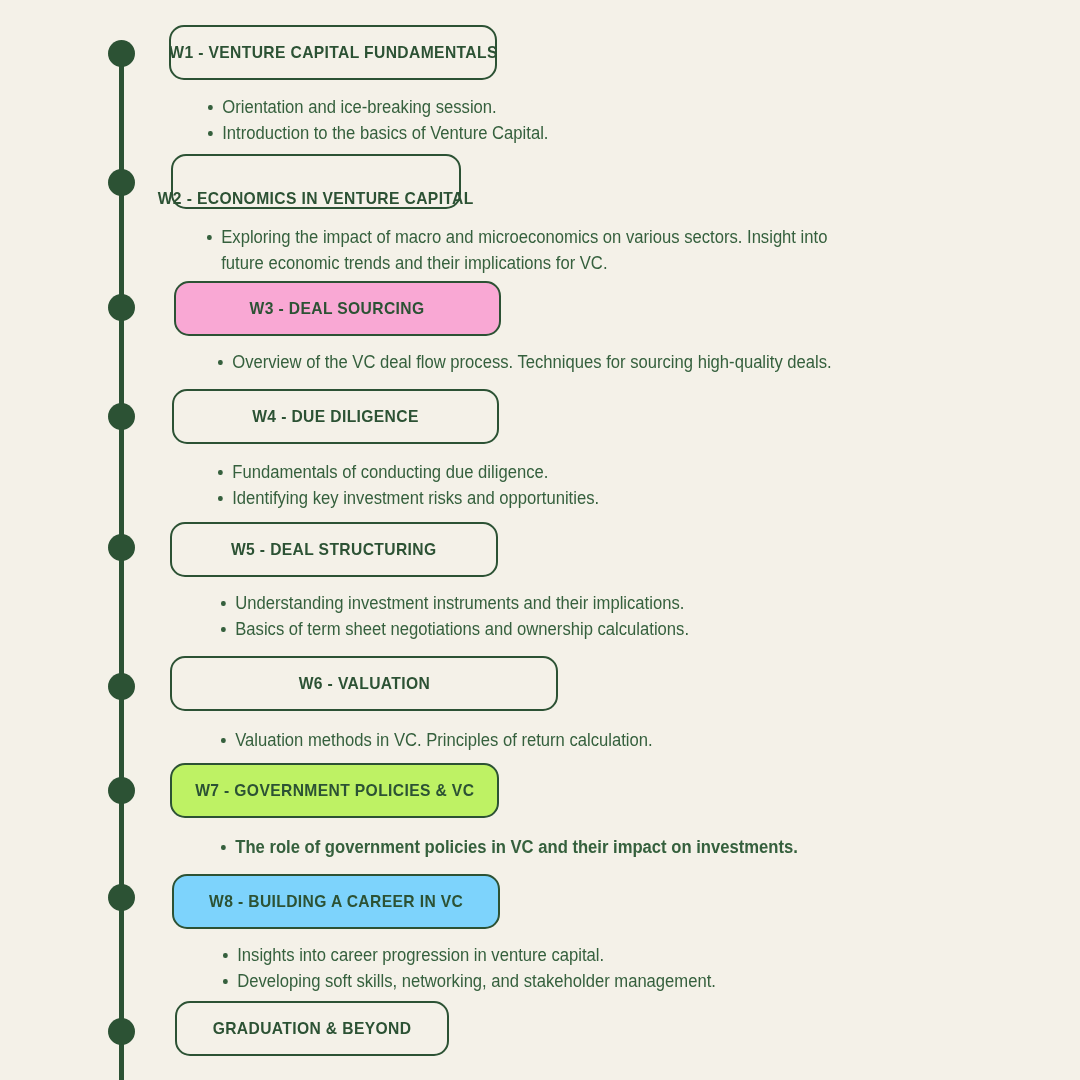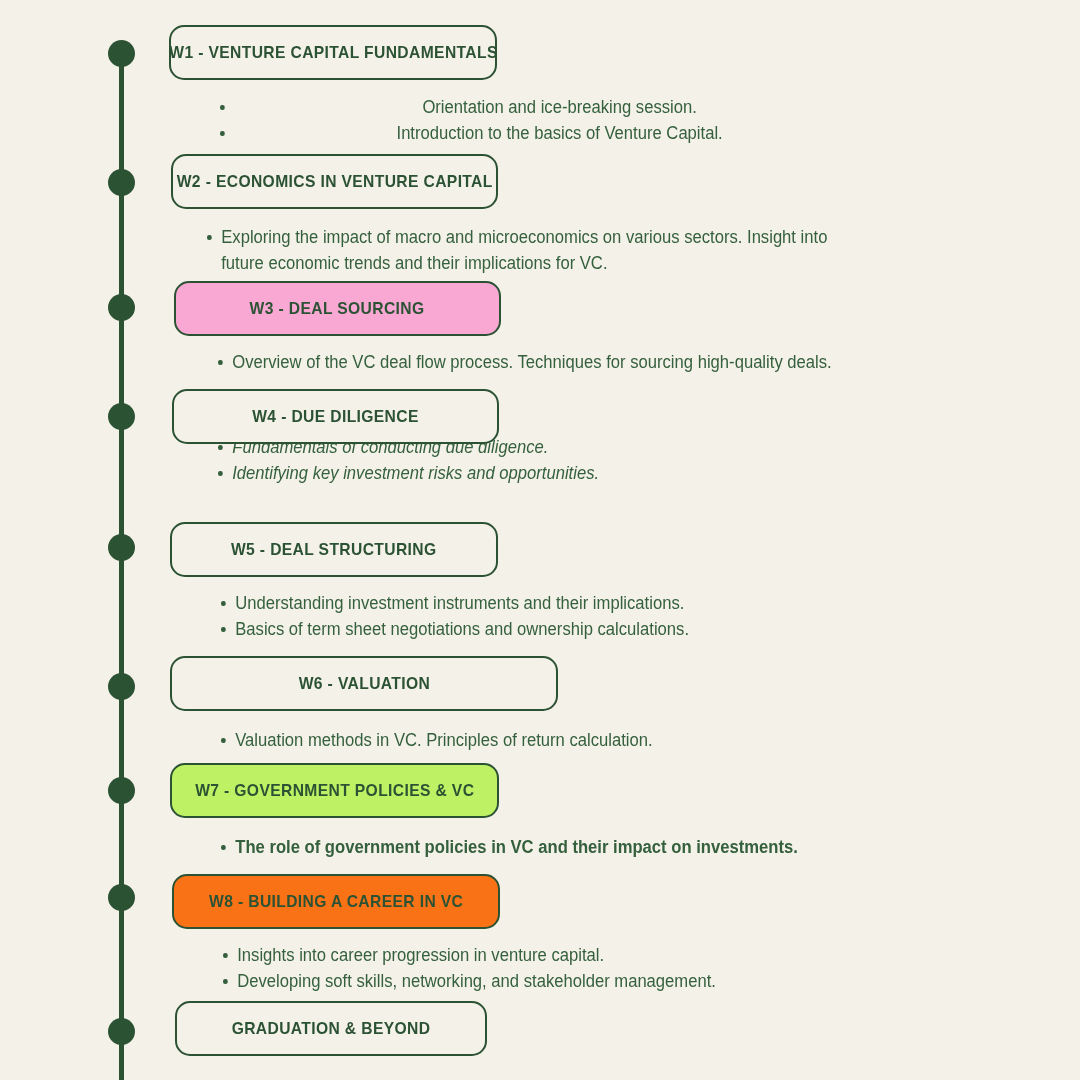--- a/index.html
+++ b/index.html
@@ -117,49 +117,49 @@
 <div id="timeline-root" style="background: rgb(244, 241, 232);">
 
   <div class="spine" style="background: rgb(44, 82, 52);"></div>
 
   <div class="items" id="items-container">
       <div class="timeline-item">
         <div class="node-dot" style="top: 40px; background: rgb(44, 82, 52);"></div>
         <div class="pill" style="left: 169px; top: 25px; width: 328px; height: 55px; background: rgb(244, 241, 232); border-color: rgb(44, 82, 52);">
           <span class="pill-label" style="color: rgb(44, 82, 52);">W1 - VENTURE CAPITAL FUNDAMENTALS</span>
         </div>
-        <ul class="bullets" style="left: 220px; top: 94px; width: 700px; text-align: center;">
+        <ul class="bullets" style="left: 208px; top: 94px; width: 700px;">
           <li class="bullet-item" style="color: rgb(53, 96, 61);">Orientation and ice-breaking session.</li>
           <li class="bullet-item" style="color: rgb(53, 96, 61);">Introduction to the basics of Venture Capital.</li>
         </ul>
       </div>
       <div class="timeline-item">
         <div class="node-dot" style="top: 169px; background: rgb(44, 82, 52);"></div>
-        <div class="pill" style="left: 171px; top: 154px; width: 327px; height: 55px; background: rgb(244, 241, 232); border-color: rgb(44, 82, 52);">
+        <div class="pill" style="left: 171px; top: 154px; width: 290px; height: 55px; background: rgb(244, 241, 232); border-color: rgb(44, 82, 52); align-items: flex-end;">
           <span class="pill-label" style="color: rgb(44, 82, 52);">W2 - ECONOMICS IN VENTURE CAPITAL</span>
         </div>
         <ul class="bullets" style="left: 207px; top: 224px; width: 660px;">
           <li class="bullet-item" style="color: rgb(53, 96, 61);">Exploring the impact of macro and microeconomics on various sectors. Insight into future economic trends and their implications for VC.</li>
         </ul>
       </div>
       <div class="timeline-item">
         <div class="node-dot" style="top: 294px; background: rgb(44, 82, 52);"></div>
         <div class="pill" style="left: 174px; top: 281px; width: 327px; height: 55px; background: #f9a8d4; border-color: rgb(44, 82, 52);">
           <span class="pill-label" style="color: rgb(44, 82, 52);">W3 - DEAL SOURCING</span>
         </div>
         <ul class="bullets" style="left: 218px; top: 349px; width: 700px;">
           <li class="bullet-item" style="color: rgb(53, 96, 61);">Overview of the VC deal flow process. Techniques for sourcing high-quality deals.</li>
         </ul>
       </div>
       <div class="timeline-item">
         <div class="node-dot" style="top: 403px; background: rgb(44, 82, 52);"></div>
         <div class="pill" style="left: 172px; top: 389px; width: 327px; height: 55px; background: rgb(244, 241, 232); border-color: rgb(44, 82, 52);">
           <span class="pill-label" style="color: rgb(44, 82, 52);">W4 - DUE DILIGENCE</span>
         </div>
-        <ul class="bullets" style="left: 218px; top: 434px; width: 700px; font-style: italic;">
+        <ul class="bullets" style="left: 218px; top: 459px; width: 700px;">
           <li class="bullet-item" style="color: rgb(53, 96, 61);">Fundamentals of conducting due diligence.</li>
           <li class="bullet-item" style="color: rgb(53, 96, 61);">Identifying key investment risks and opportunities.</li>
         </ul>
       </div>
       <div class="timeline-item">
         <div class="node-dot" style="top: 534px; background: rgb(44, 82, 52);"></div>
         <div class="pill" style="left: 170px; top: 522px; width: 328px; height: 55px; background: rgb(244, 241, 232); border-color: rgb(44, 82, 52);">
           <span class="pill-label" style="color: rgb(44, 82, 52);">W5 - DEAL STRUCTURING</span>
         </div>
         <ul class="bullets" style="left: 221px; top: 590px; width: 700px;">
@@ -180,29 +180,29 @@
         <div class="node-dot" style="top: 777px; background: rgb(44, 82, 52);"></div>
         <div class="pill" style="left: 170px; top: 763px; width: 329px; height: 55px; background: #bef264; border-color: rgb(44, 82, 52);">
           <span class="pill-label" style="color: rgb(44, 82, 52);">W7 - GOVERNMENT POLICIES &amp; VC</span>
         </div>
         <ul class="bullets" style="left: 221px; top: 834px; width: 700px; font-weight: bold;">
           <li class="bullet-item" style="color: rgb(53, 96, 61);">The role of government policies in VC and their impact on investments.</li>
         </ul>
       </div>
       <div class="timeline-item">
         <div class="node-dot" style="top: 884px; background: rgb(44, 82, 52);"></div>
-        <div class="pill" style="left: 172px; top: 874px; width: 328px; height: 55px; background: #f97316; border-color: rgb(44, 82, 52);">
+        <div class="pill" style="left: 172px; top: 874px; width: 328px; height: 55px; background: #7dd3fc; border-color: rgb(44, 82, 52);">
           <span class="pill-label" style="color: rgb(44, 82, 52);">W8 - BUILDING A CAREER IN VC</span>
         </div>
         <ul class="bullets" style="left: 223px; top: 942px; width: 700px;">
           <li class="bullet-item" style="color: rgb(53, 96, 61);">Insights into career progression in venture capital.</li>
           <li class="bullet-item" style="color: rgb(53, 96, 61);">Developing soft skills, networking, and stakeholder management.</li>
         </ul>
       </div>
       <div class="timeline-item">
         <div class="node-dot" style="top: 1018px; background: rgb(44, 82, 52);"></div>
-        <div class="pill" style="left: 175px; top: 1001px; width: 312px; height: 55px; background: rgb(244, 241, 232); border-color: rgb(44, 82, 52);">
+        <div class="pill" style="left: 175px; top: 1001px; width: 274px; height: 55px; background: rgb(244, 241, 232); border-color: rgb(44, 82, 52);">
           <span class="pill-label" style="color: rgb(44, 82, 52);">GRADUATION &amp; BEYOND</span>
         </div>
       </div>
     </div>
 
 </div>
 
 </body></html>

